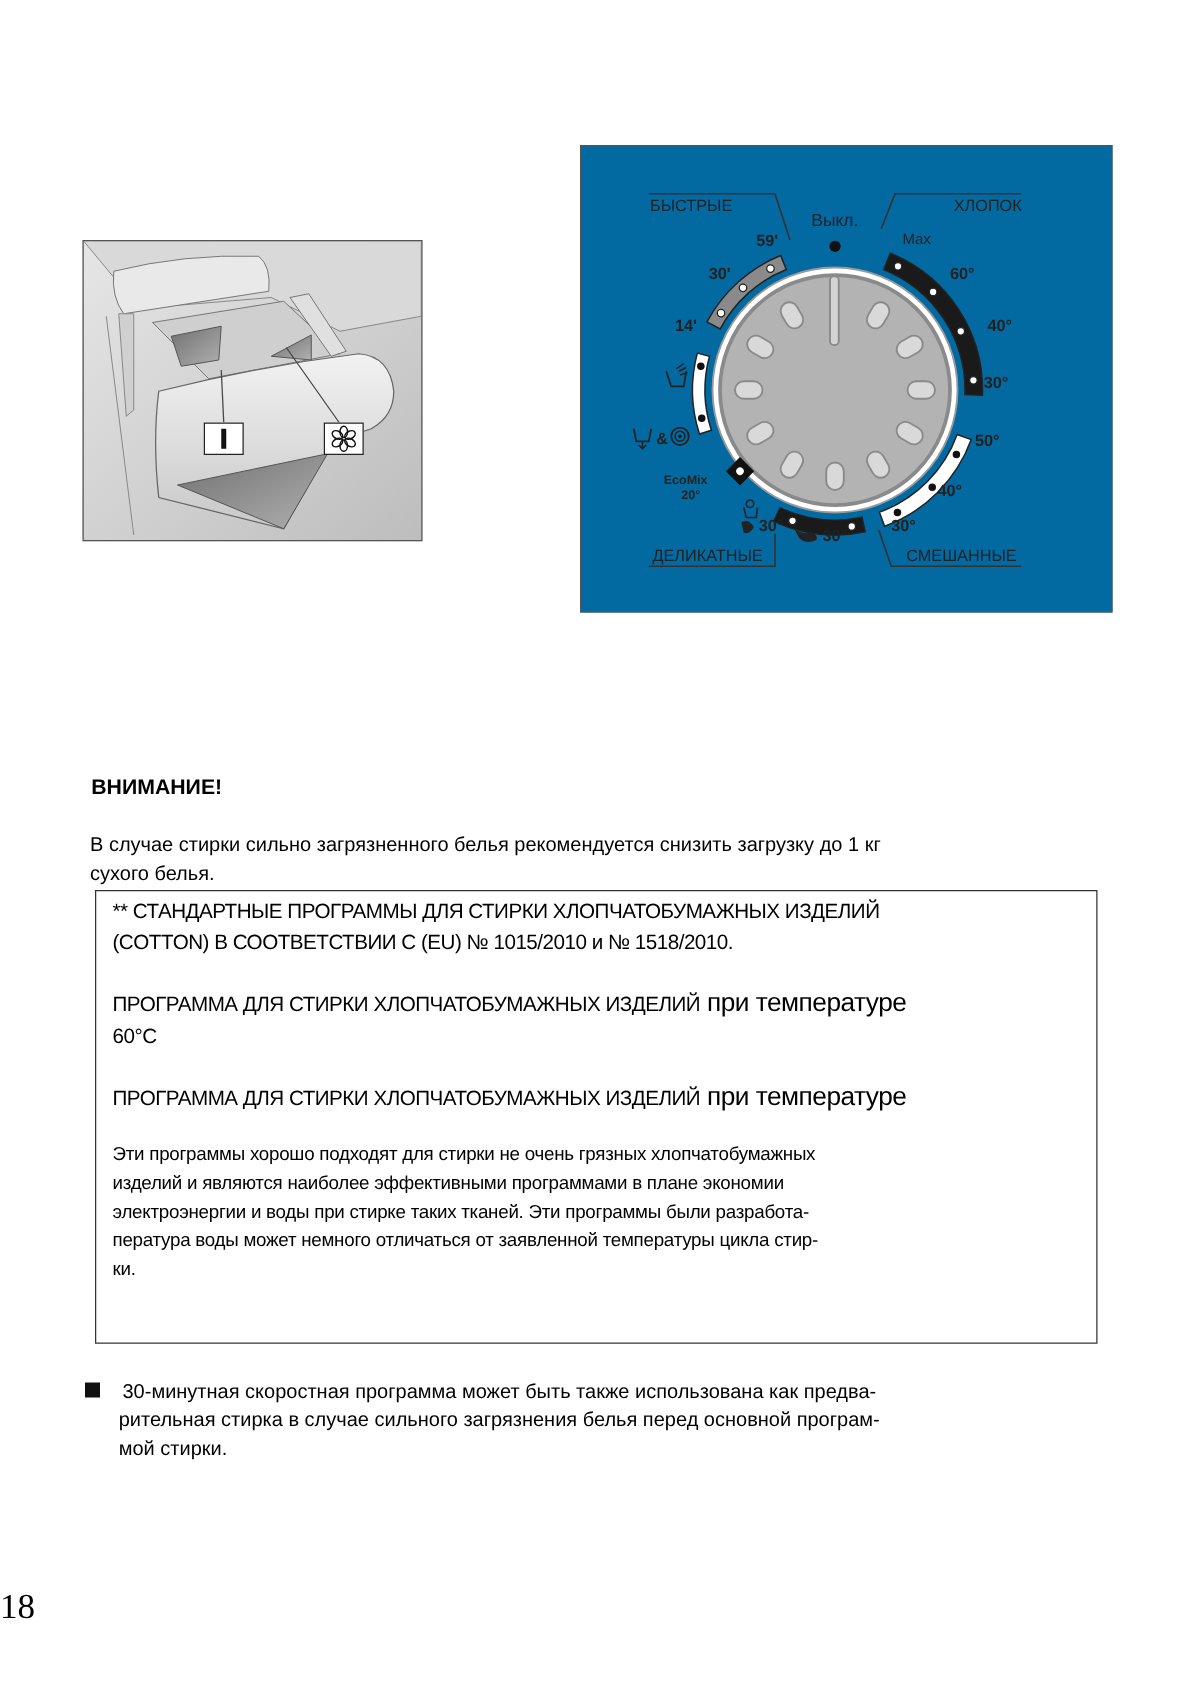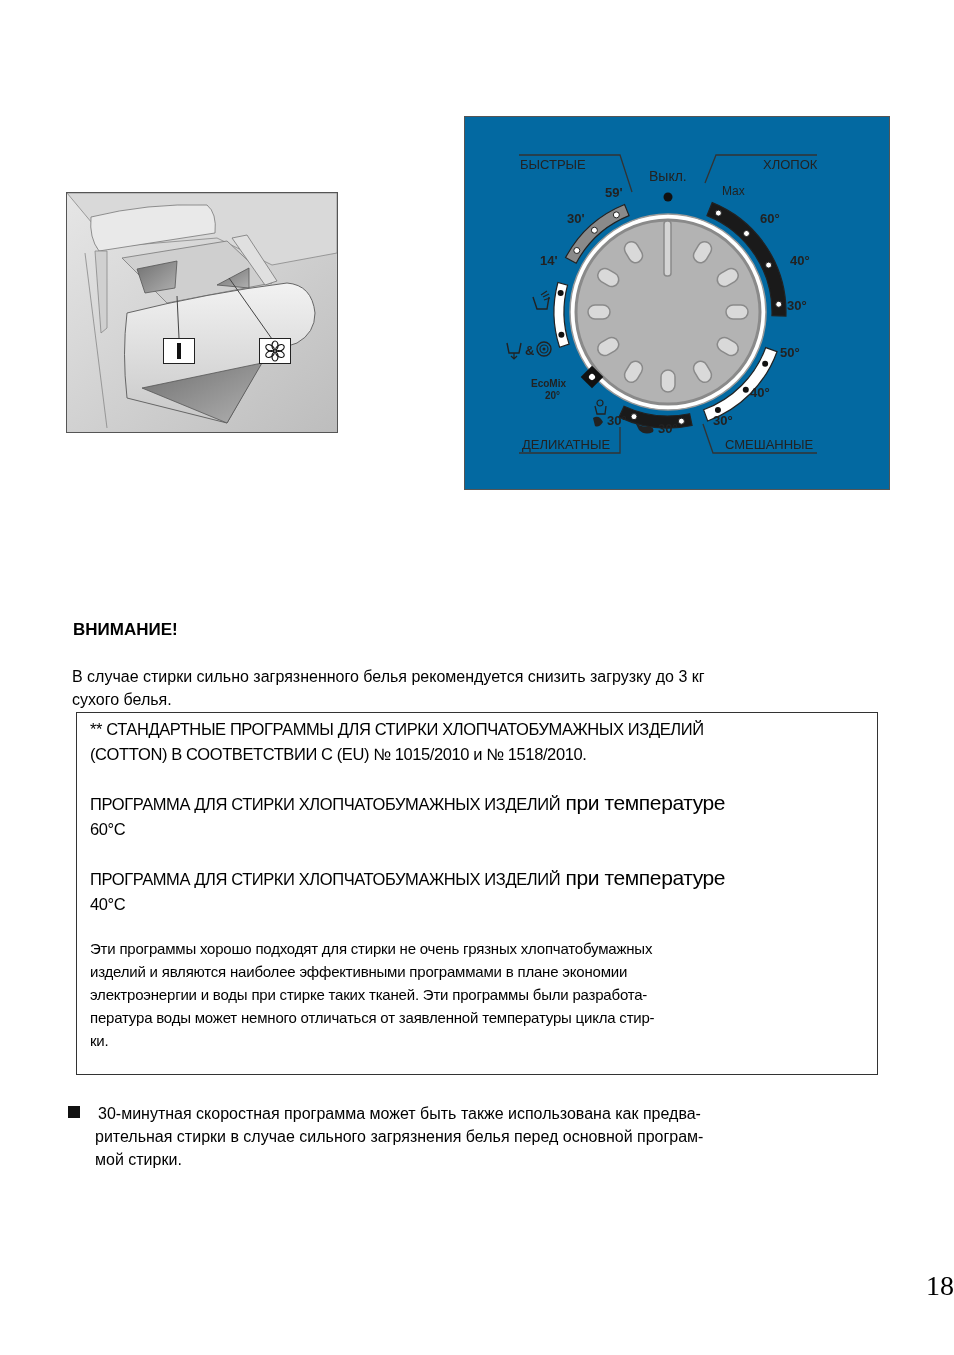--- a/index.html
+++ b/index.html
@@ -25,21 +25,21 @@
   .cond { font-size: 16.5px; line-height: 25px; letter-spacing: -0.4px; }
   .cond .lower { font-size: 21px; }
   .gap { height: 23px; }
   .small-para { font-size: 15px; line-height: 23px; letter-spacing: -0.2px; margin-top: 0; }
 
   #bullet-note { left: 68px; top: 1102px; width: 830px; font-size: 16px; line-height: 23px; }
   #bullet-note .bullet { position: absolute; left: 0; top: 4px; width: 12px; height: 12px; background: #111; }
   #bullet-note .bullet-text { margin-left: 30px; text-indent: 0; }
   #bullet-note .bullet-text span { display: block; }
 
-  #page-number { left: 0; width: 954px; top: 1270px; text-align: right; font-family: "Liberation Serif", serif; font-size: 28px; }
+  #page-number { left: 0; width: 954px; top: 1270px; text-align: left; font-family: "Liberation Serif", serif; font-size: 28px; }
 </style>
 </head>
 <body>
 
 <div id="drawer-fig" class="abs">
   <svg width="270" height="239" viewBox="0 0 270 239">
     <defs>
       <linearGradient id="gBody" x1="0" y1="0" x2="1" y2="1">
         <stop offset="0" stop-color="#e6e6e6"></stop>
         <stop offset="1" stop-color="#bdbdbd"></stop>
@@ -185,45 +185,44 @@
       <path d="M0 18 Q6 14 10 22 Q6 28 2 26 Z" fill="#222"></path>
     </g>
     <g transform="translate(170,305)">
       <path d="M0 0 Q6 6 14 4 Q20 6 18 10 Q10 14 4 8 Z" fill="#222"></path>
     </g>
   </svg>
 </div>
 
 <div id="attention-title" class="abs">ВНИМАНИЕ!</div>
 <div id="attention-text" class="abs">
-  <div>В случае стирки сильно загрязненного белья рекомендуется снизить загрузку до 3 кг</div>
+  <div>В случае стирки сильно загрязненного белья рекомендуется снизить загрузку до 1 кг</div>
   <div>сухого белья.</div>
 </div>
 
 <div id="standard-box" class="abs">
   <p class="cond" style="font-weight:normal;">** СТАНДАРТНЫЕ ПРОГРАММЫ ДЛЯ СТИРКИ ХЛОПЧАТОБУМАЖНЫХ ИЗДЕЛИЙ</p>
   <p class="cond">(COTTON) В СООТВЕТСТВИИ С (EU) № 1015/2010 и № 1518/2010.</p>
   <div class="gap"></div>
   <p class="cond"><span>ПРОГРАММА ДЛЯ СТИРКИ ХЛОПЧАТОБУМАЖНЫХ ИЗДЕЛИЙ</span><span class="lower"> при температуре</span></p>
   <p class="cond">60°C</p>
   <div class="gap"></div>
   <p class="cond"><span>ПРОГРАММА ДЛЯ СТИРКИ ХЛОПЧАТОБУМАЖНЫХ ИЗДЕЛИЙ</span><span class="lower"> при температуре</span></p>
-  <p class="cond">40°C</p>
   <div class="gap" style="height:20px;"></div>
   <div>
     <p class="small-para">Эти программы хорошо подходят для стирки не очень грязных хлопчатобумажных</p>
     <p class="small-para">изделий и являются наиболее эффективными программами в плане экономии</p>
     <p class="small-para">электроэнергии и воды при стирке таких тканей. Эти программы были разработа-</p>
     <p class="small-para">пература воды может немного отличаться от заявленной температуры цикла стир-</p>
     <p class="small-para">ки.</p>
   </div>
 </div>
 
 <div id="bullet-note" class="abs">
   <span class="bullet"></span>
   <div class="bullet-text">
     <span>30-минутная скоростная программа может быть также использована как предва-</span>
-    <span style="margin-left:-3px;">рительная стирки в случае сильного загрязнения белья перед основной програм-</span>
+    <span style="margin-left:-3px;">рительная стирка в случае сильного загрязнения белья перед основной програм-</span>
     <span style="margin-left:-3px;">мой стирки.</span>
   </div>
 </div>
 
 <div id="page-number" class="abs">18</div>
 
 </body></html>

